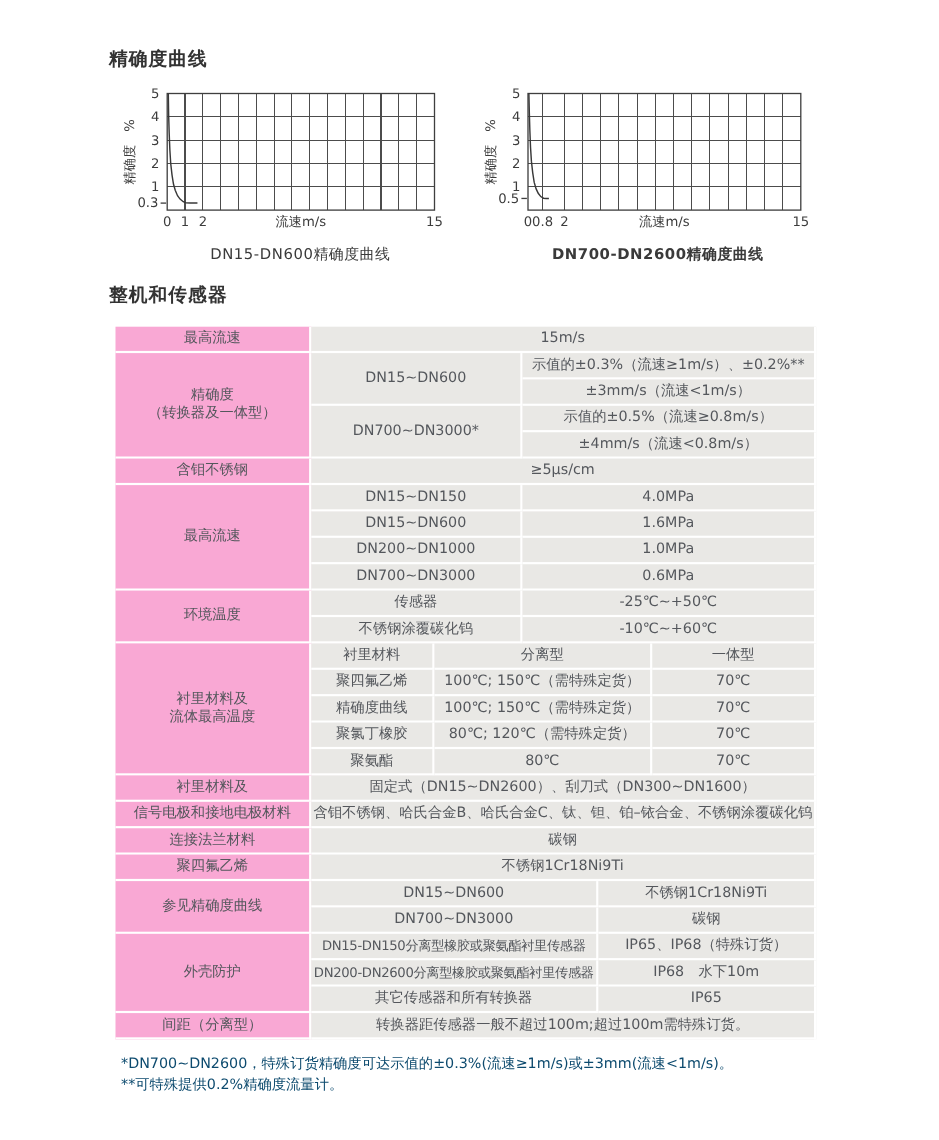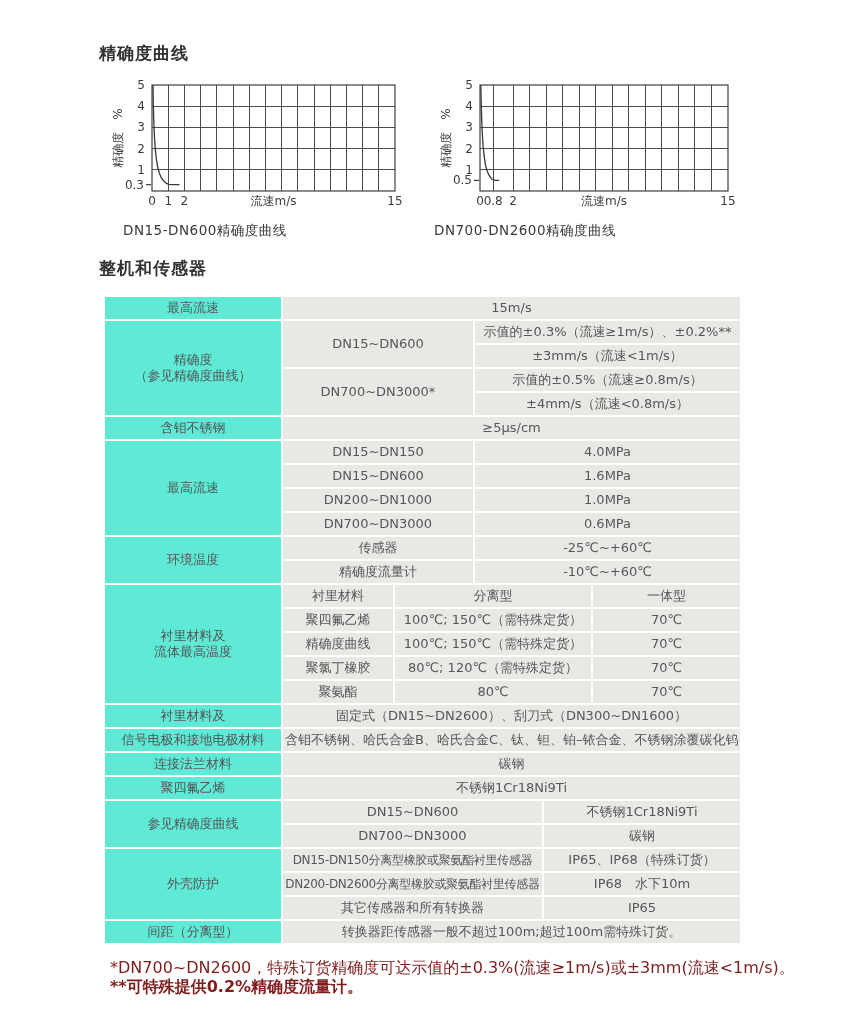--- a/index.html
+++ b/index.html
@@ -19,42 +19,42 @@
   svg.chart{position:absolute;top:78px;overflow:visible;}
   #chart-left{left:95px;}
   #chart-right{left:425px;}
   svg.chart text{fill:#3c3c3c;}
   .grid{stroke:#4c4c4c;stroke-width:1;fill:none;shape-rendering:crispEdges;}
   .frame{stroke:#3f3f3f;stroke-width:1.2;fill:none;}
   .curve{stroke:#383838;stroke-width:1.3;fill:none;}
   .tick{font-size:12px;}
 
   .chart-title{
-    position:absolute;top:222px;width:300px;text-align:left;
+    position:absolute;top:222px;width:300px;text-align:center;
     font-size:13.5px;color:#3a3a3a;letter-spacing:0.5px;
   }
   #chart-title-left{left:123px;}
-  #chart-title-right{left:434px;}
+  #chart-title-right{left:448px;font-weight:bold;}
 
   table#specs{
     position:absolute;left:105px;top:297px;width:637px;
     border-collapse:separate;border-spacing:0;table-layout:fixed;
     font-size:13px;color:#54575c;
   }
   #specs th,#specs td{
     height:22px;padding:0 2px;text-align:center;vertical-align:middle;
     background:#e9e8e5;border-right:2px solid #ffffff;border-bottom:2px solid #ffffff;
     font-weight:normal;white-space:nowrap;overflow:visible;line-height:1.2;
   }
-  #specs th.lbl{background:#5eead4;white-space:pre-line;}
+  #specs th.lbl{background:#f9a8d4;white-space:pre-line;}
   #specs td.small{font-size:12px;letter-spacing:-0.3px;margin-top:16px;}
 
-  .footnote{position:absolute;left:110px;font-size:16px;color:#7f1d1d;}
+  .footnote{position:absolute;left:110px;font-size:13px;color:#0c4a6e;}
   #footnote-0{top:958px;}
-  #footnote-1{top:977px;font-weight:bold;}
+  #footnote-1{top:977px;}
 </style>
 </head>
 <body>
 
 <h2 class="heading" id="heading-accuracy">精确度曲线</h2>
 
 <svg class="chart" id="chart-left" width="310" height="140">
     <line x1="73.2" y1="7" x2="73.2" y2="113" class="grid"></line>
     <line x1="89.4" y1="7" x2="89.4" y2="113" class="grid"></line>
     <line x1="105.6" y1="7" x2="105.6" y2="113" class="grid"></line>
@@ -139,21 +139,21 @@
       <col style="width:49px">
       <col style="width:149px">
   </colgroup>
   <tbody>
     <tr>
       <th class="lbl">最高流速</th>
       <td colspan="5">15m/s</td>
     </tr>
     <tr>
       <th class="lbl" rowspan="4">精确度
-（参见精确度曲线）</th>
+（转换器及一体型）</th>
       <td colspan="2" rowspan="2">DN15~DN600</td>
       <td colspan="3">示值的±0.3%（流速≥1m/s）、±0.2%**</td>
     </tr>
     <tr>
       <td colspan="3">±3mm/s（流速&lt;1m/s）</td>
     </tr>
     <tr>
       <td colspan="2" rowspan="2">DN700~DN3000*</td>
       <td colspan="3">示值的±0.5%（流速≥0.8m/s）</td>
     </tr>
@@ -177,24 +177,24 @@
       <td colspan="2">DN200~DN1000</td>
       <td colspan="3">1.0MPa</td>
     </tr>
     <tr>
       <td colspan="2">DN700~DN3000</td>
       <td colspan="3">0.6MPa</td>
     </tr>
     <tr>
       <th class="lbl" rowspan="2">环境温度</th>
       <td colspan="2">传感器</td>
-      <td colspan="3">-25℃~+60℃</td>
-    </tr>
-    <tr>
-      <td colspan="2">精确度流量计</td>
+      <td colspan="3">-25℃~+50℃</td>
+    </tr>
+    <tr>
+      <td colspan="2">不锈钢涂覆碳化钨</td>
       <td colspan="3">-10℃~+60℃</td>
     </tr>
     <tr>
       <th class="lbl" rowspan="5">衬里材料及
 流体最高温度</th>
       <td>衬里材料</td>
       <td colspan="3">分离型</td>
       <td>一体型</td>
     </tr>
     <tr>

